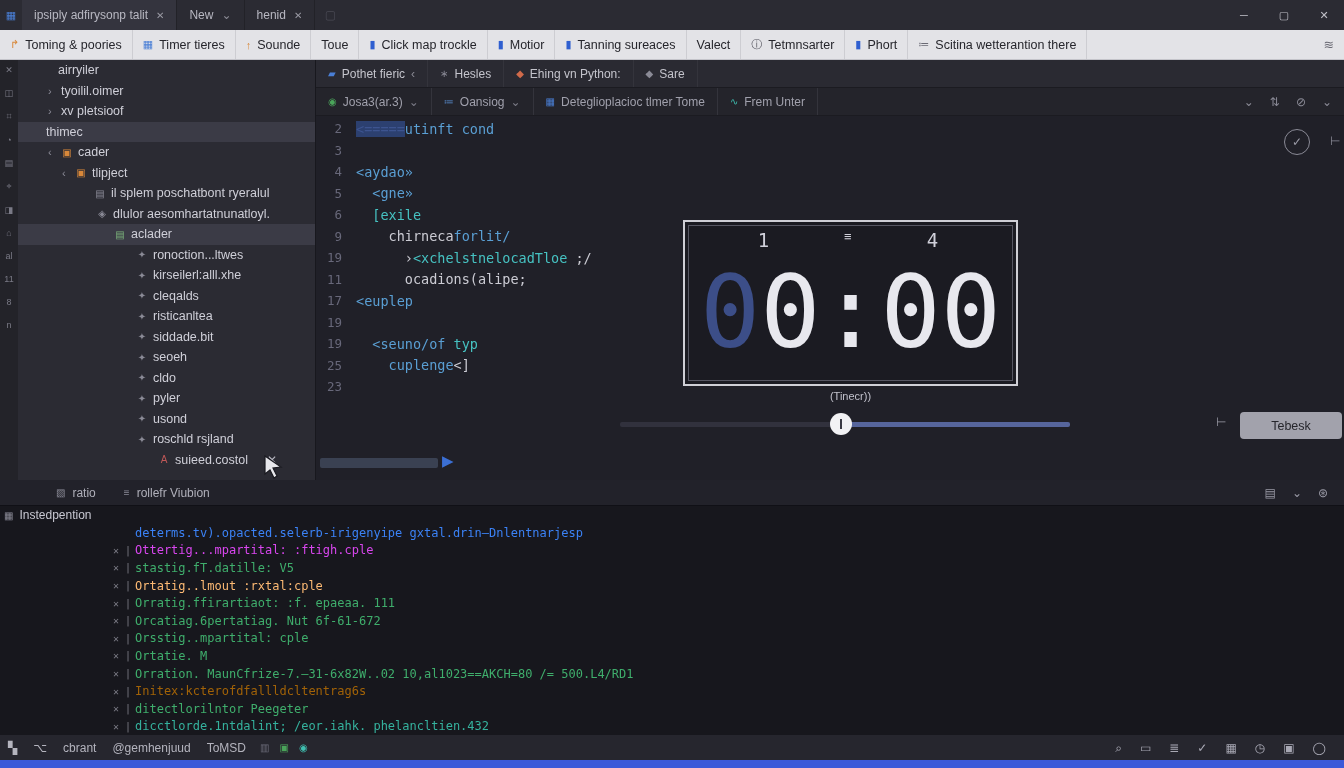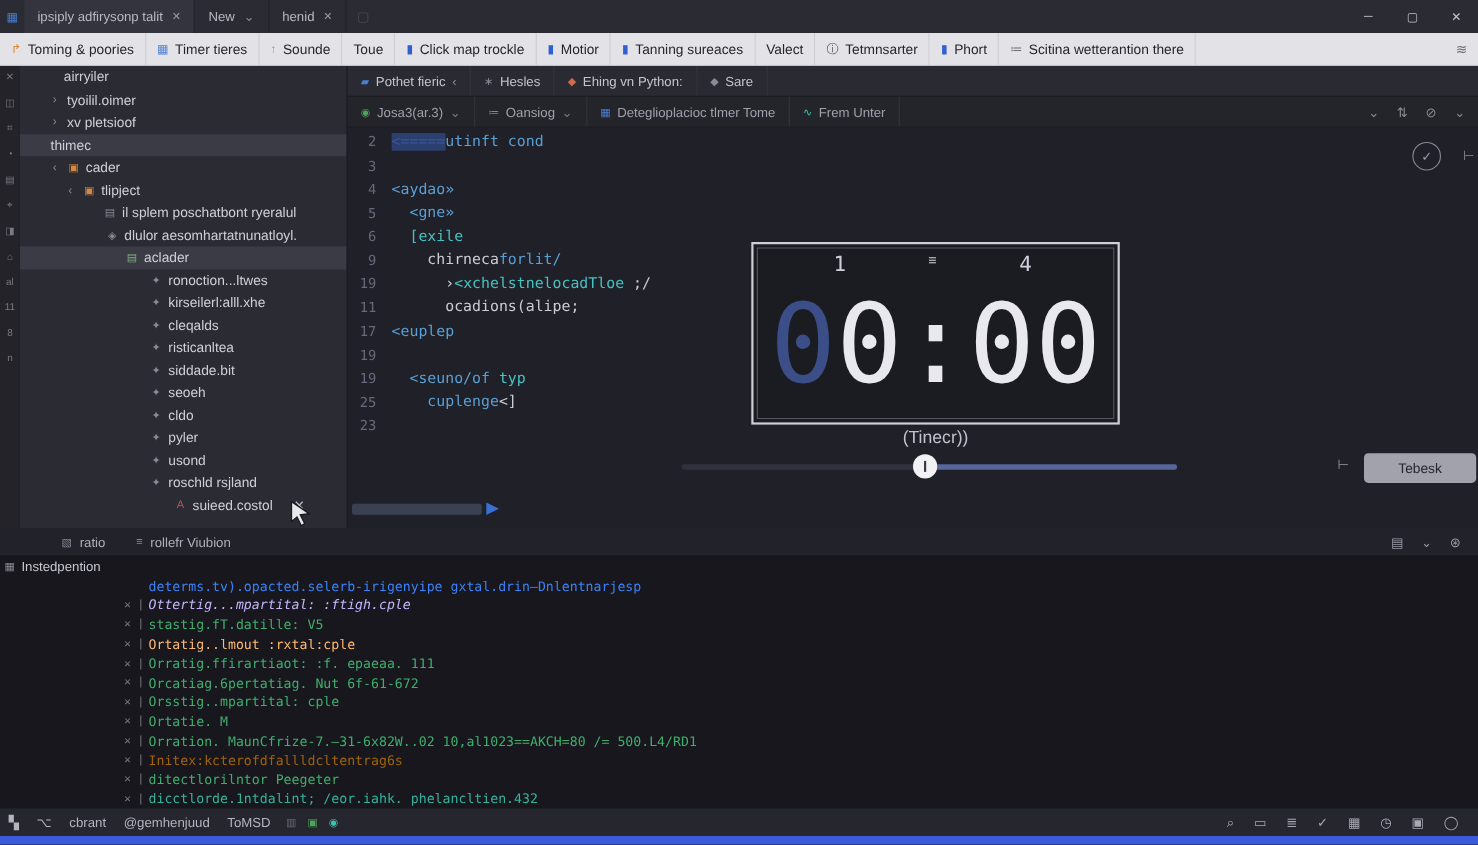--- a/index.html
+++ b/index.html
@@ -83,21 +83,21 @@
                    color:#d0d0da; }
   .mk1 { position:absolute; left:22%; font-size:19px; font-family:"DejaVu Sans Mono",monospace; }
   .mk2 { position:absolute; left:48%; font-size:13px; }
   .mk3 { position:absolute; left:73%; font-size:19px; font-family:"DejaVu Sans Mono",monospace; }
   .clock-digits { position:absolute; left:0; top:26px; width:100%; height:130px;
                   display:flex; align-items:center; justify-content:center;
                   font-family:"DejaVu Sans Mono", monospace; font-size:100px; line-height:1; }
   .clock-lead { color:#3c4e88; }
   .clock-rest { color:#e8e8ee; }
   .clock-caption { position:absolute; left:367px; top:330px; width:335px;
-                   text-align:center; color:#c2c2cc; font-size:16px; }
+                   text-align:center; color:#c2c2cc; font-size:11px; }
 
   .slider { position:absolute; left:304px; top:352px; width:450px; height:24px; }
   .slider-track-l { position:absolute; left:0; top:10px; width:49%; height:5px;
                     background:#31313d; border-radius:2px; }
   .slider-track-r { position:absolute; left:49%; top:10px; width:51%; height:5px;
                     background:#56659c; border-radius:2px; }
   .slider-handle { position:absolute; left:calc(49% - 11px); top:1px; width:22px; height:22px;
                    background:#f2f2f4; border-radius:50%; display:flex; align-items:center;
                    justify-content:center; }
   .slider-handle::after { content:''; width:2px; height:10px; background:#3a3a44; }
@@ -468,21 +468,21 @@
           <span>⌄</span>
           <span>⊛</span>
         </div>
     </div>
     <div class="panel-label">
       <span class="ic">▦</span>
       <span>Instedpention</span>
     </div>
     <div class="console-lines">
         <div class="cline"><span class="pref"></span><span style="color: #3b82f6;">determs.tv).opacted.selerb-irigenyipe gxtal.drin—Dnlentnarjesp</span></div>
-        <div class="cline"><span class="pref">✕ |</span><span style="color: #c4b5fd; font-style: italic;">Ottertig...mpartital: :ftigh.cple</span></div>
+        <div class="cline"><span class="pref">✕ |</span><span style="color: #d946ef;">Ottertig...mpartital: :ftigh.cple</span></div>
         <div class="cline"><span class="pref">✕ |</span><span style="color: rgb(63, 174, 108);">stastig.fT.datille: V5</span></div>
         <div class="cline"><span class="pref">✕ |</span><span style="color: #fdba74;">Ortatig..lmout :rxtal:cple</span></div>
         <div class="cline"><span class="pref">✕ |</span><span style="color: rgb(63, 174, 108);">Orratig.ffirartiaot: :f. epaeaa. 111</span></div>
         <div class="cline"><span class="pref">✕ |</span><span style="color: rgb(63, 174, 108);">Orcatiag.6pertatiag. Nut 6f-61-672</span></div>
         <div class="cline"><span class="pref">✕ |</span><span style="color: rgb(63, 174, 108);">Orsstig..mpartital: cple</span></div>
         <div class="cline"><span class="pref">✕ |</span><span style="color: rgb(63, 174, 108);">Ortatie. M</span></div>
         <div class="cline"><span class="pref">✕ |</span><span style="color: rgb(63, 174, 108);">Orration. MaunCfrize-7.—31-6x82W..02 10,al1023==AKCH=80 /= 500.L4/RD1</span></div>
         <div class="cline"><span class="pref">✕ |</span><span style="color: #a16207;">Initex:kcterofdfallldcltentrag6s</span></div>
         <div class="cline"><span class="pref">✕ |</span><span style="color: rgb(63, 174, 108);">ditectlorilntor Peegeter</span></div>
         <div class="cline"><span class="pref">✕ |</span><span style="color: rgb(53, 178, 158);">dicctlorde.1ntdalint; /eor.iahk. phelancltien.432</span></div>

